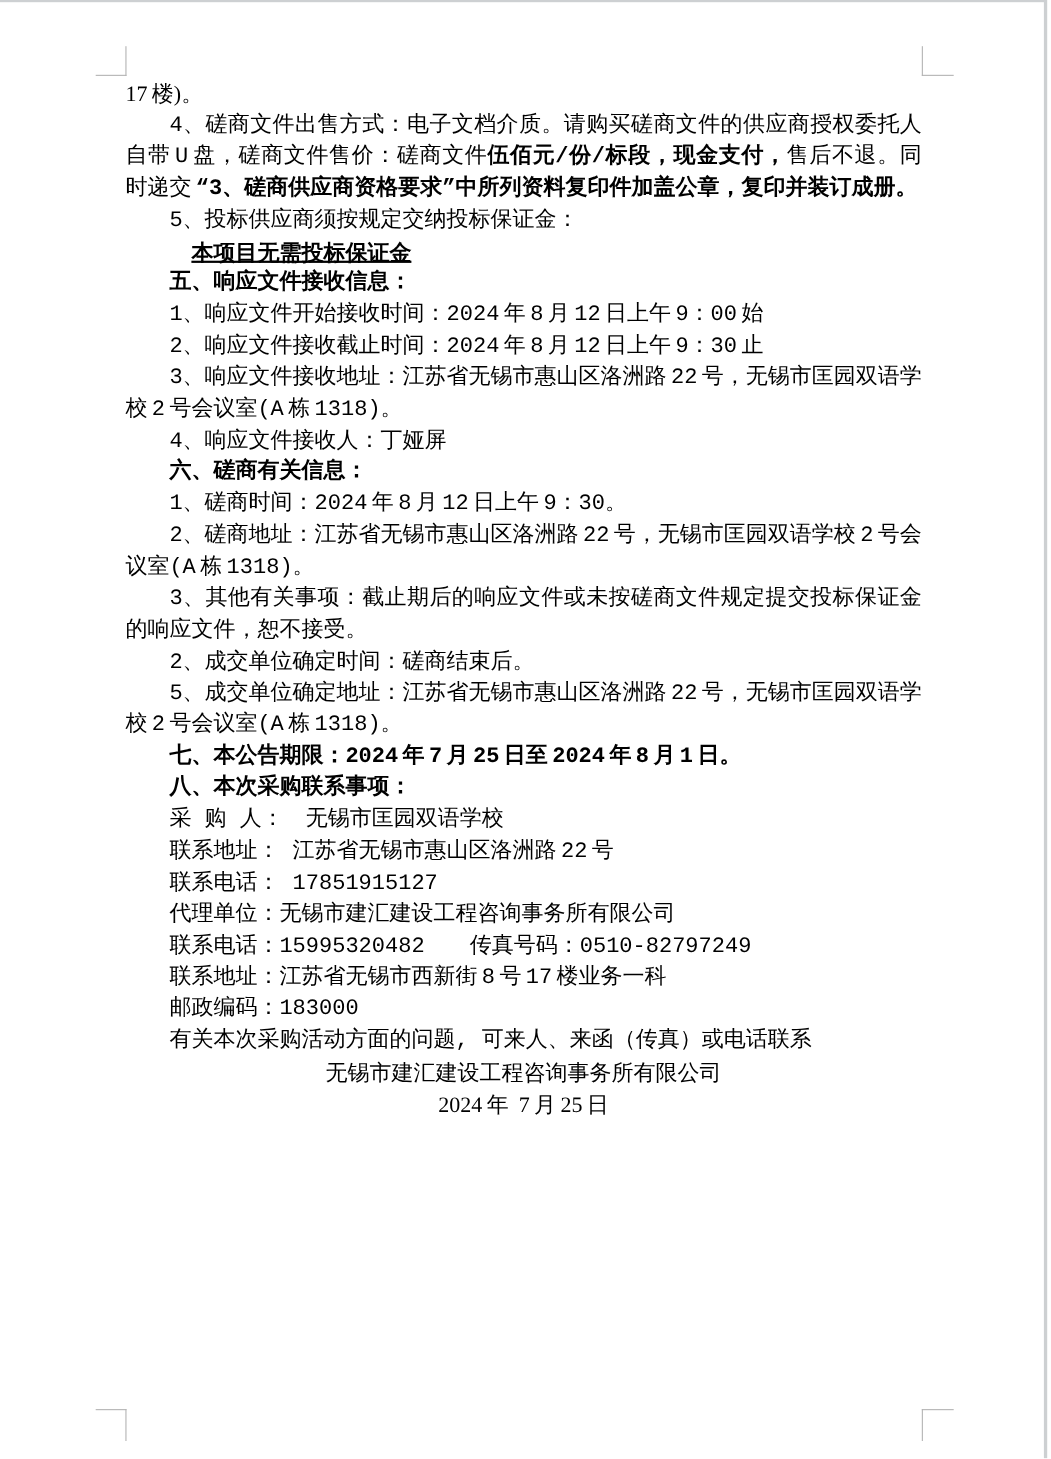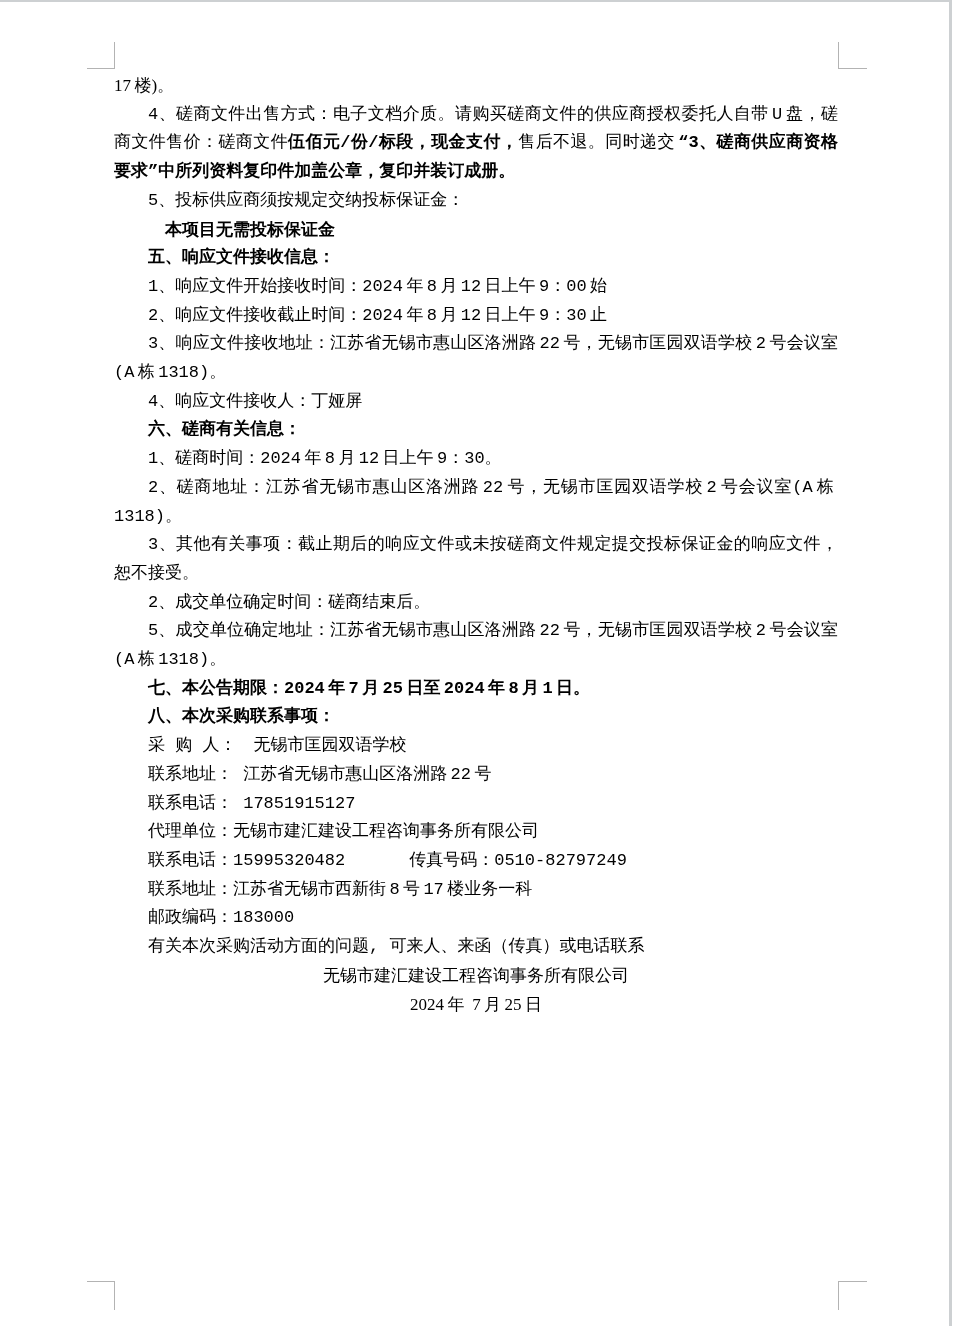--- a/index.html
+++ b/index.html
@@ -2,44 +2,44 @@
 <html><head>
 <meta charset="utf-8">
 <style>
   html,body{margin:0;padding:0;background:#ffffff;}
   .page{
     position:relative;
     width:955px;height:1326px;
     background:#ffffff;
     overflow:hidden;
     font-family:"Liberation Serif","DejaVu Serif",serif;
-    font-size:17px;
+    font-size:20px;
     color:#000000;
   }
   
   .frame-top{position:absolute;left:0;top:0;width:950px;height:2px;background:#cdd0d2;}
   .frame-right{position:absolute;left:949px;top:0;width:3px;height:1326px;background:#cdd0d2;}
   
   .cm{position:absolute;}
   .cm-tl{left:87px;top:42px;width:27px;height:26px;border-right:1px solid #b3b3b3;border-bottom:1px solid #b3b3b3;}
   .cm-tr{left:838px;top:42px;width:28px;height:26px;border-left:1px solid #b3b3b3;border-bottom:1px solid #b3b3b3;}
   .cm-bl{left:87px;top:1281px;width:27px;height:28px;border-right:1px solid #b3b3b3;border-top:1px solid #b3b3b3;}
   .cm-br{left:838px;top:1281px;width:28px;height:28px;border-left:1px solid #b3b3b3;border-top:1px solid #b3b3b3;}
   
   .doc{
     position:absolute;left:114px;top:72px;width:724px;
     line-height:28.7px;
     text-align:justify;
   }
   .doc p{margin:0;padding:0;}
   .i2{text-indent:2em;font-family:Liberation Mono, monospace;}
-  .i3{text-indent:3em;}
+  .i3{text-indent:3em;text-decoration:underline;}
   .b{font-weight:bold;}
   .right{text-align:center;}
-  .fax-gap{margin-left:64px;}
+  .fax-gap{margin-left:41px;}
 </style>
 </head>
 <body>
 
 <div class="page">
 
   <div class="frame-top"></div>
   <div class="frame-right"></div>
 
   <div class="cm cm-tl"></div>

